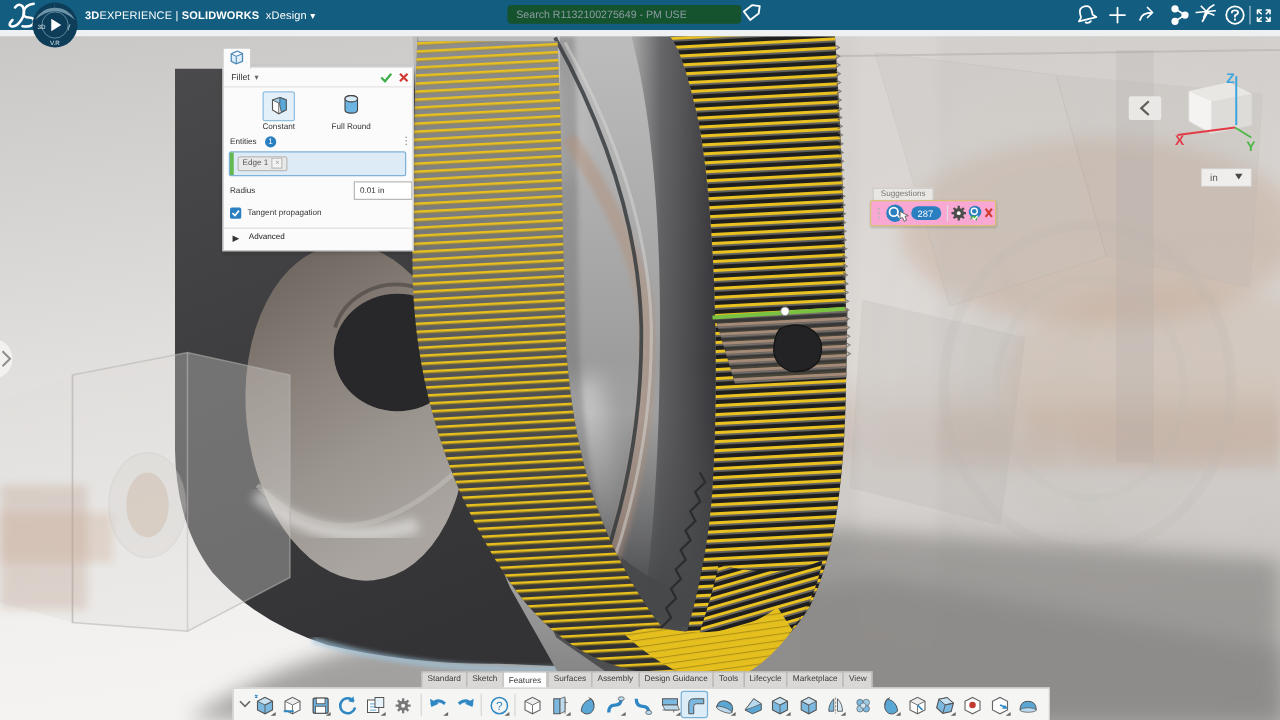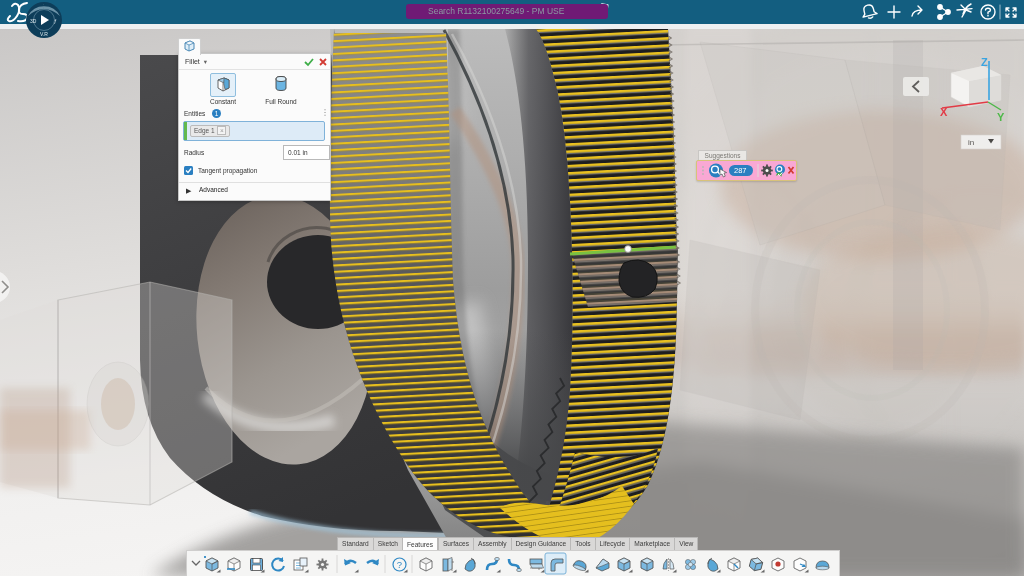--- a/index.html
+++ b/index.html
@@ -4,22 +4,22 @@
 <style>
   html,body{margin:0;padding:0;width:1024px;height:576px;overflow:hidden;
     font-family:"Liberation Sans",sans-serif;background:#e3e1df;}
   #stage{position:relative;width:1024px;height:576px;}
   #canvas{position:absolute;left:0;top:0;}
   
   #topbar{position:absolute;left:0;top:0;width:1024px;height:24px;background:#135e80;z-index:10;}
   #substrip{position:absolute;left:0;top:24px;width:1024px;height:5px;background:#eef0f1;z-index:9;}
   #brand{position:absolute;left:68px;top:0;z-index:11;height:24px;line-height:24px;color:#fff;font-size:8.8px;letter-spacing:.15px;}
   #brand b{font-weight:bold;}
-  #searchbox{position:absolute;left:406px;top:4px;z-index:11;width:180px;height:15px;background:#701a75;border-radius:3px;
-    font-size:8.5px;color:#8d9ba3;line-height:15px;padding-left:22px;}
+  #searchbox{position:absolute;left:406px;top:4px;z-index:11;width:180px;height:15px;background:#14532d;border-radius:3px;
+    font-size:8.5px;color:#8d9ba3;line-height:15px;padding-left:7px;}
   
   #dlgtab{position:absolute;left:178px;top:38px;width:21px;height:16px;background:#fbfbfb;border:1px solid #cfcfcf;border-bottom:none;border-radius:2px 2px 0 0;z-index:6;}
   #dialog{position:absolute;left:178px;top:53px;width:151px;height:146px;background:#fbfbfb;border:1px solid #c7c7c7;
     box-shadow:0 1px 4px rgba(0,0,0,.25);z-index:5;font-size:6.2px;color:#4a4a4a;}
   
   #suglabel{position:absolute;left:698px;top:150px;width:47px;height:9px;background:#e9e7e4;border:1px solid #c9c7c4;
     font-size:6.5px;color:#7a7873;text-align:center;line-height:9px;z-index:6;}
   #sugbar{position:absolute;left:696px;top:160px;width:99px;height:19px;background:#f9a8d4;border:1px solid #d8c27a;
     border-radius:2px;z-index:6;box-shadow:0 1px 2px rgba(0,0,0,.15);}
   
@@ -273,20 +273,21 @@
   <svg style="position:absolute;left:24px;top:1px;z-index:11;" width="40" height="40" viewBox="0 0 40 40">
     <circle cx="20" cy="19" r="18" fill="#0d3d59"></circle>
     <path d="M4,15 A18,18 0 0 1 36,15 Q28,8 20,8 Q12,8 4,15 Z" fill="#7ea2b5" opacity="0.85"></path>
     <circle cx="20" cy="19" r="10.5" fill="none" stroke="#7ea2b5" stroke-width="0.8" opacity="0.7"></circle>
     <path d="M17,14 L25,19 L17,24 Z" fill="#fff"></path>
     <text x="6" y="22" font-size="5" fill="#dce7ec" font-family="Liberation Sans">3D</text>
     <text x="30" y="22" font-size="5" fill="#dce7ec" font-family="Liberation Sans">ƒ</text>
     <text x="16" y="35" font-size="5" fill="#dce7ec" font-family="Liberation Sans">V.R</text>
     <text x="17" y="6.5" font-size="5" fill="#5b7c8e" font-family="Liberation Sans">⋮</text>
   </svg>
+  <div id="brand"><b>3D</b>EXPERIENCE&nbsp;|&nbsp;<b>SOLIDWORKS</b>&nbsp;&nbsp;xDesign <span style="font-size:8px">▾</span></div>
   <div id="searchbox">Search R1132100275649 - PM USE</div>
 
   <div id="dlgtab">
     <svg width="21" height="15" viewBox="0 0 21 15">
       <path d="M6,4 L11,2 L15,4 L15,10 L10,12 L6,10 Z" fill="#dfeef8" stroke="#4a88b5" stroke-width="1"></path>
       <path d="M6,4 L11,2 L15,4 L10,6 Z" fill="#f3f9fd" stroke="#4a88b5" stroke-width="0.8"></path>
       <path d="M10,6 L10,12" stroke="#4a88b5" stroke-width="0.8"></path>
     </svg>
   </div>
   <div id="dialog">

